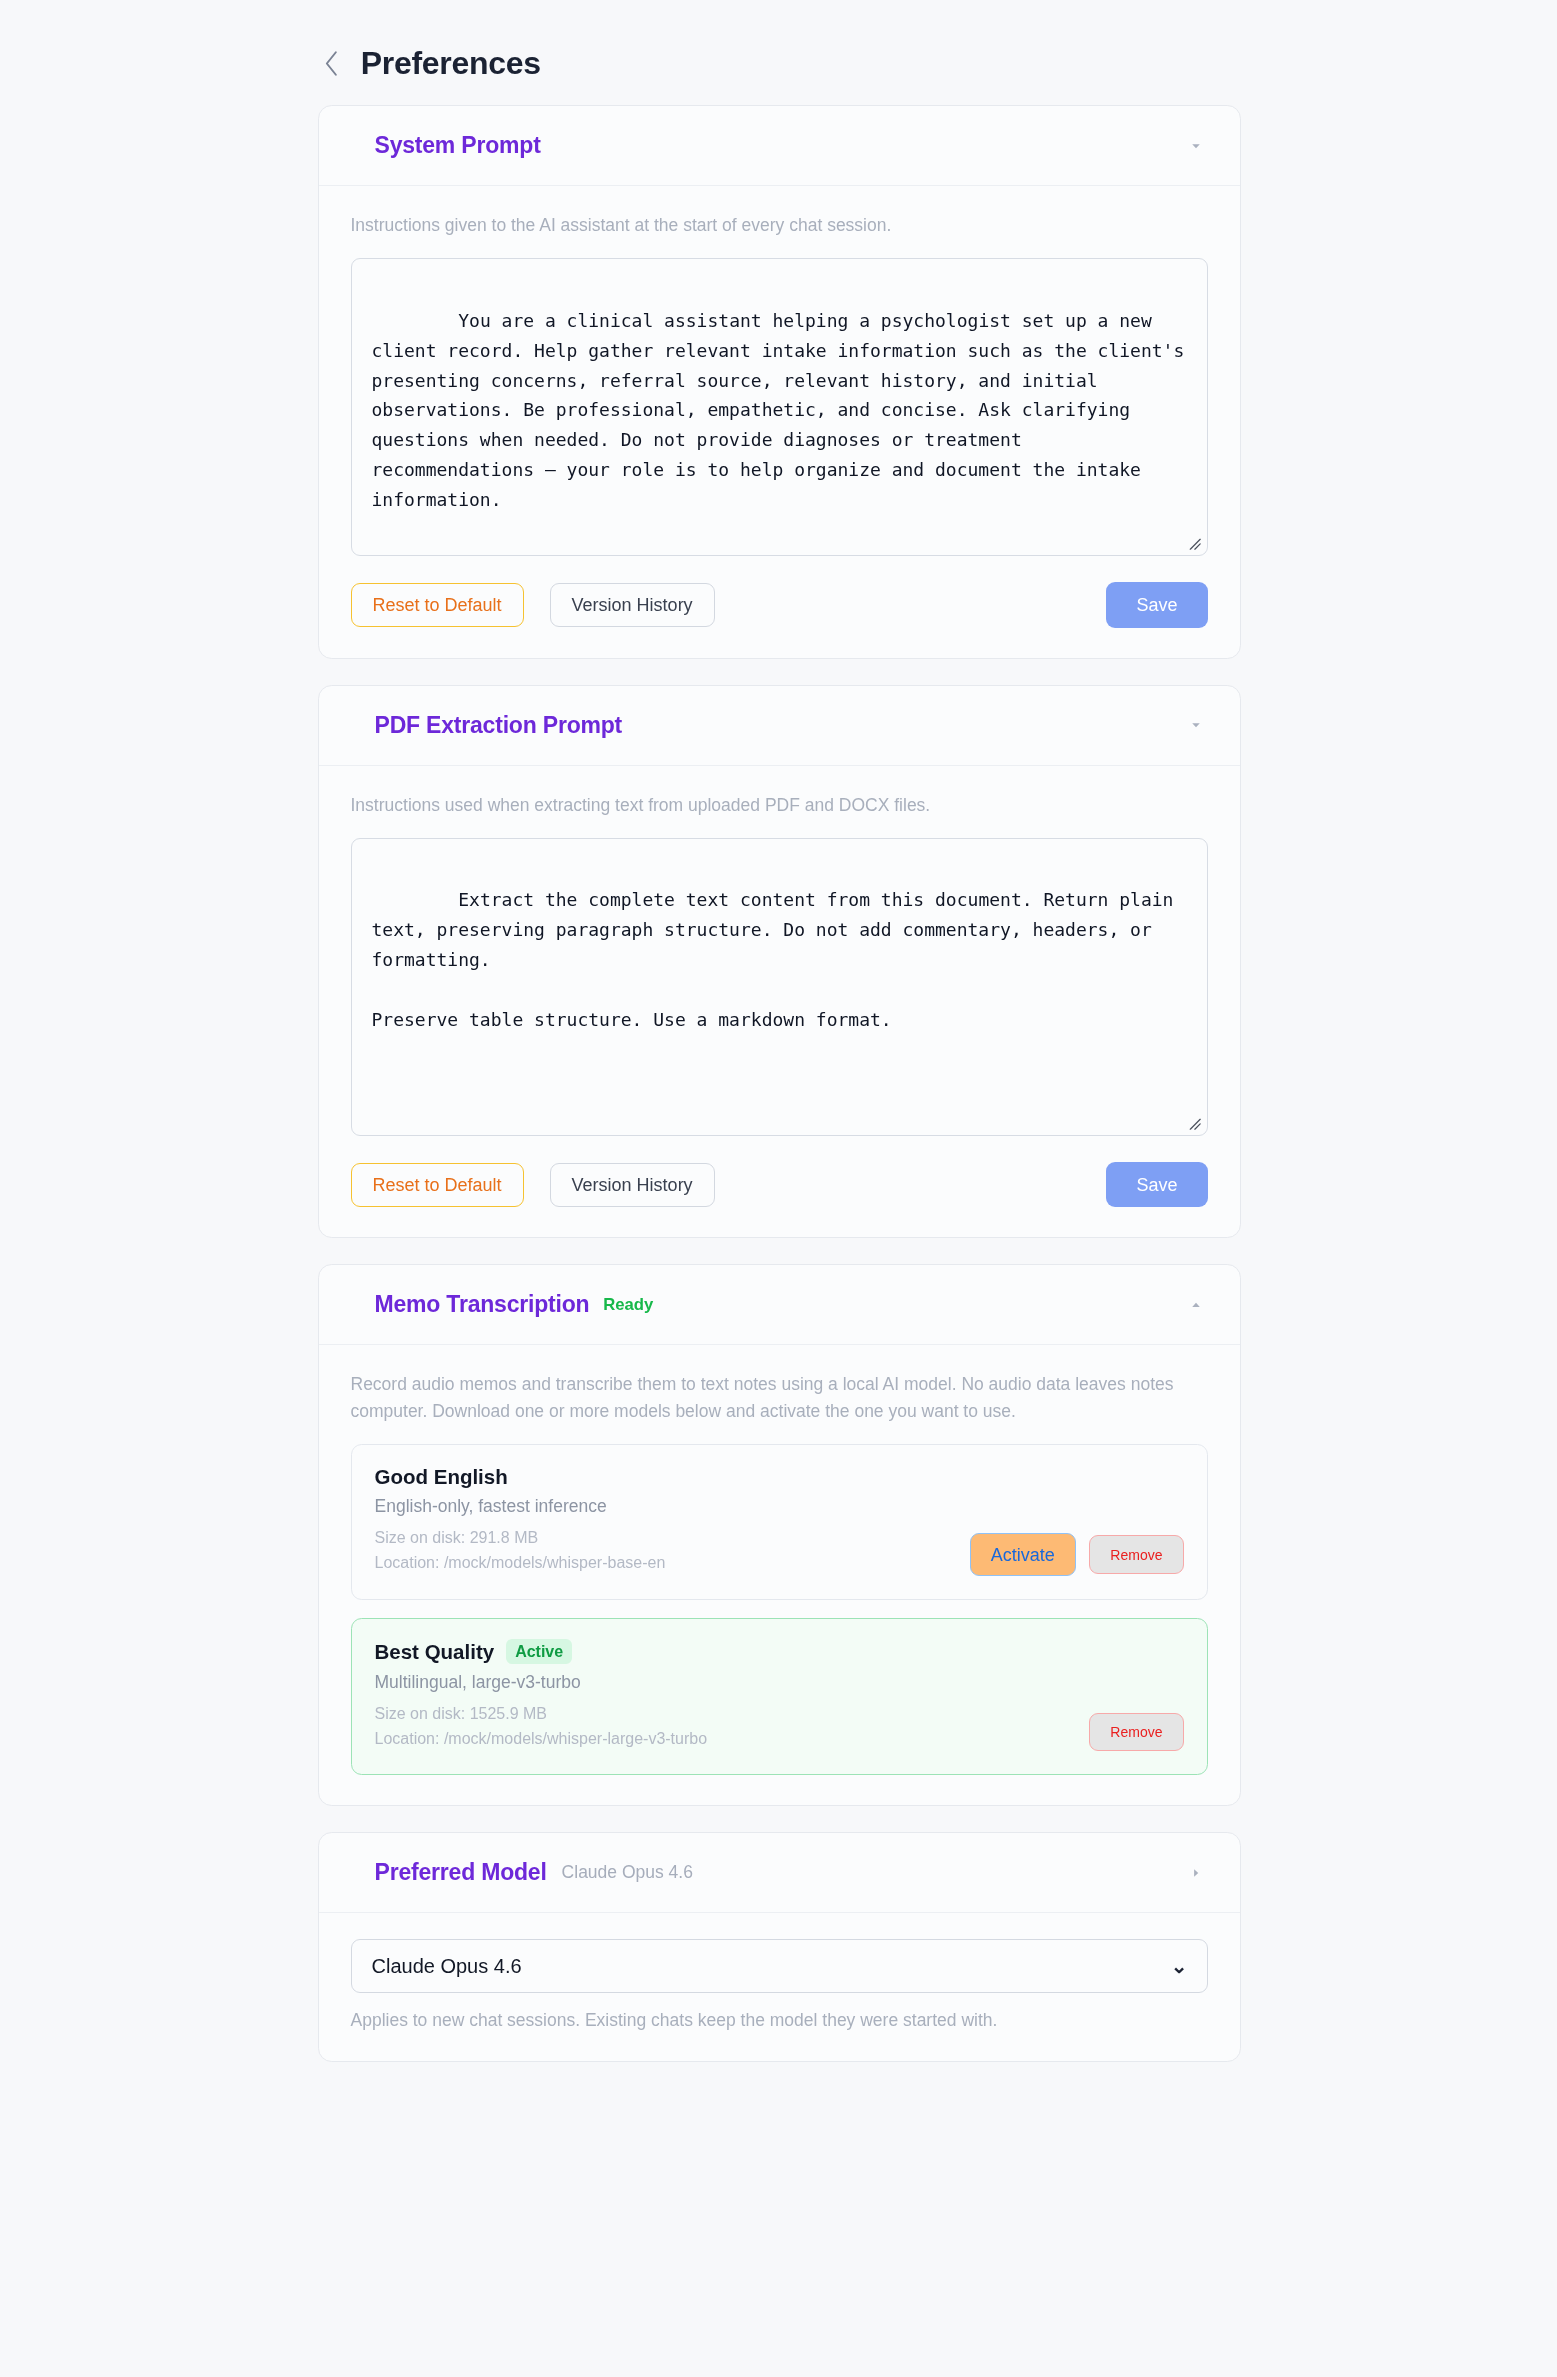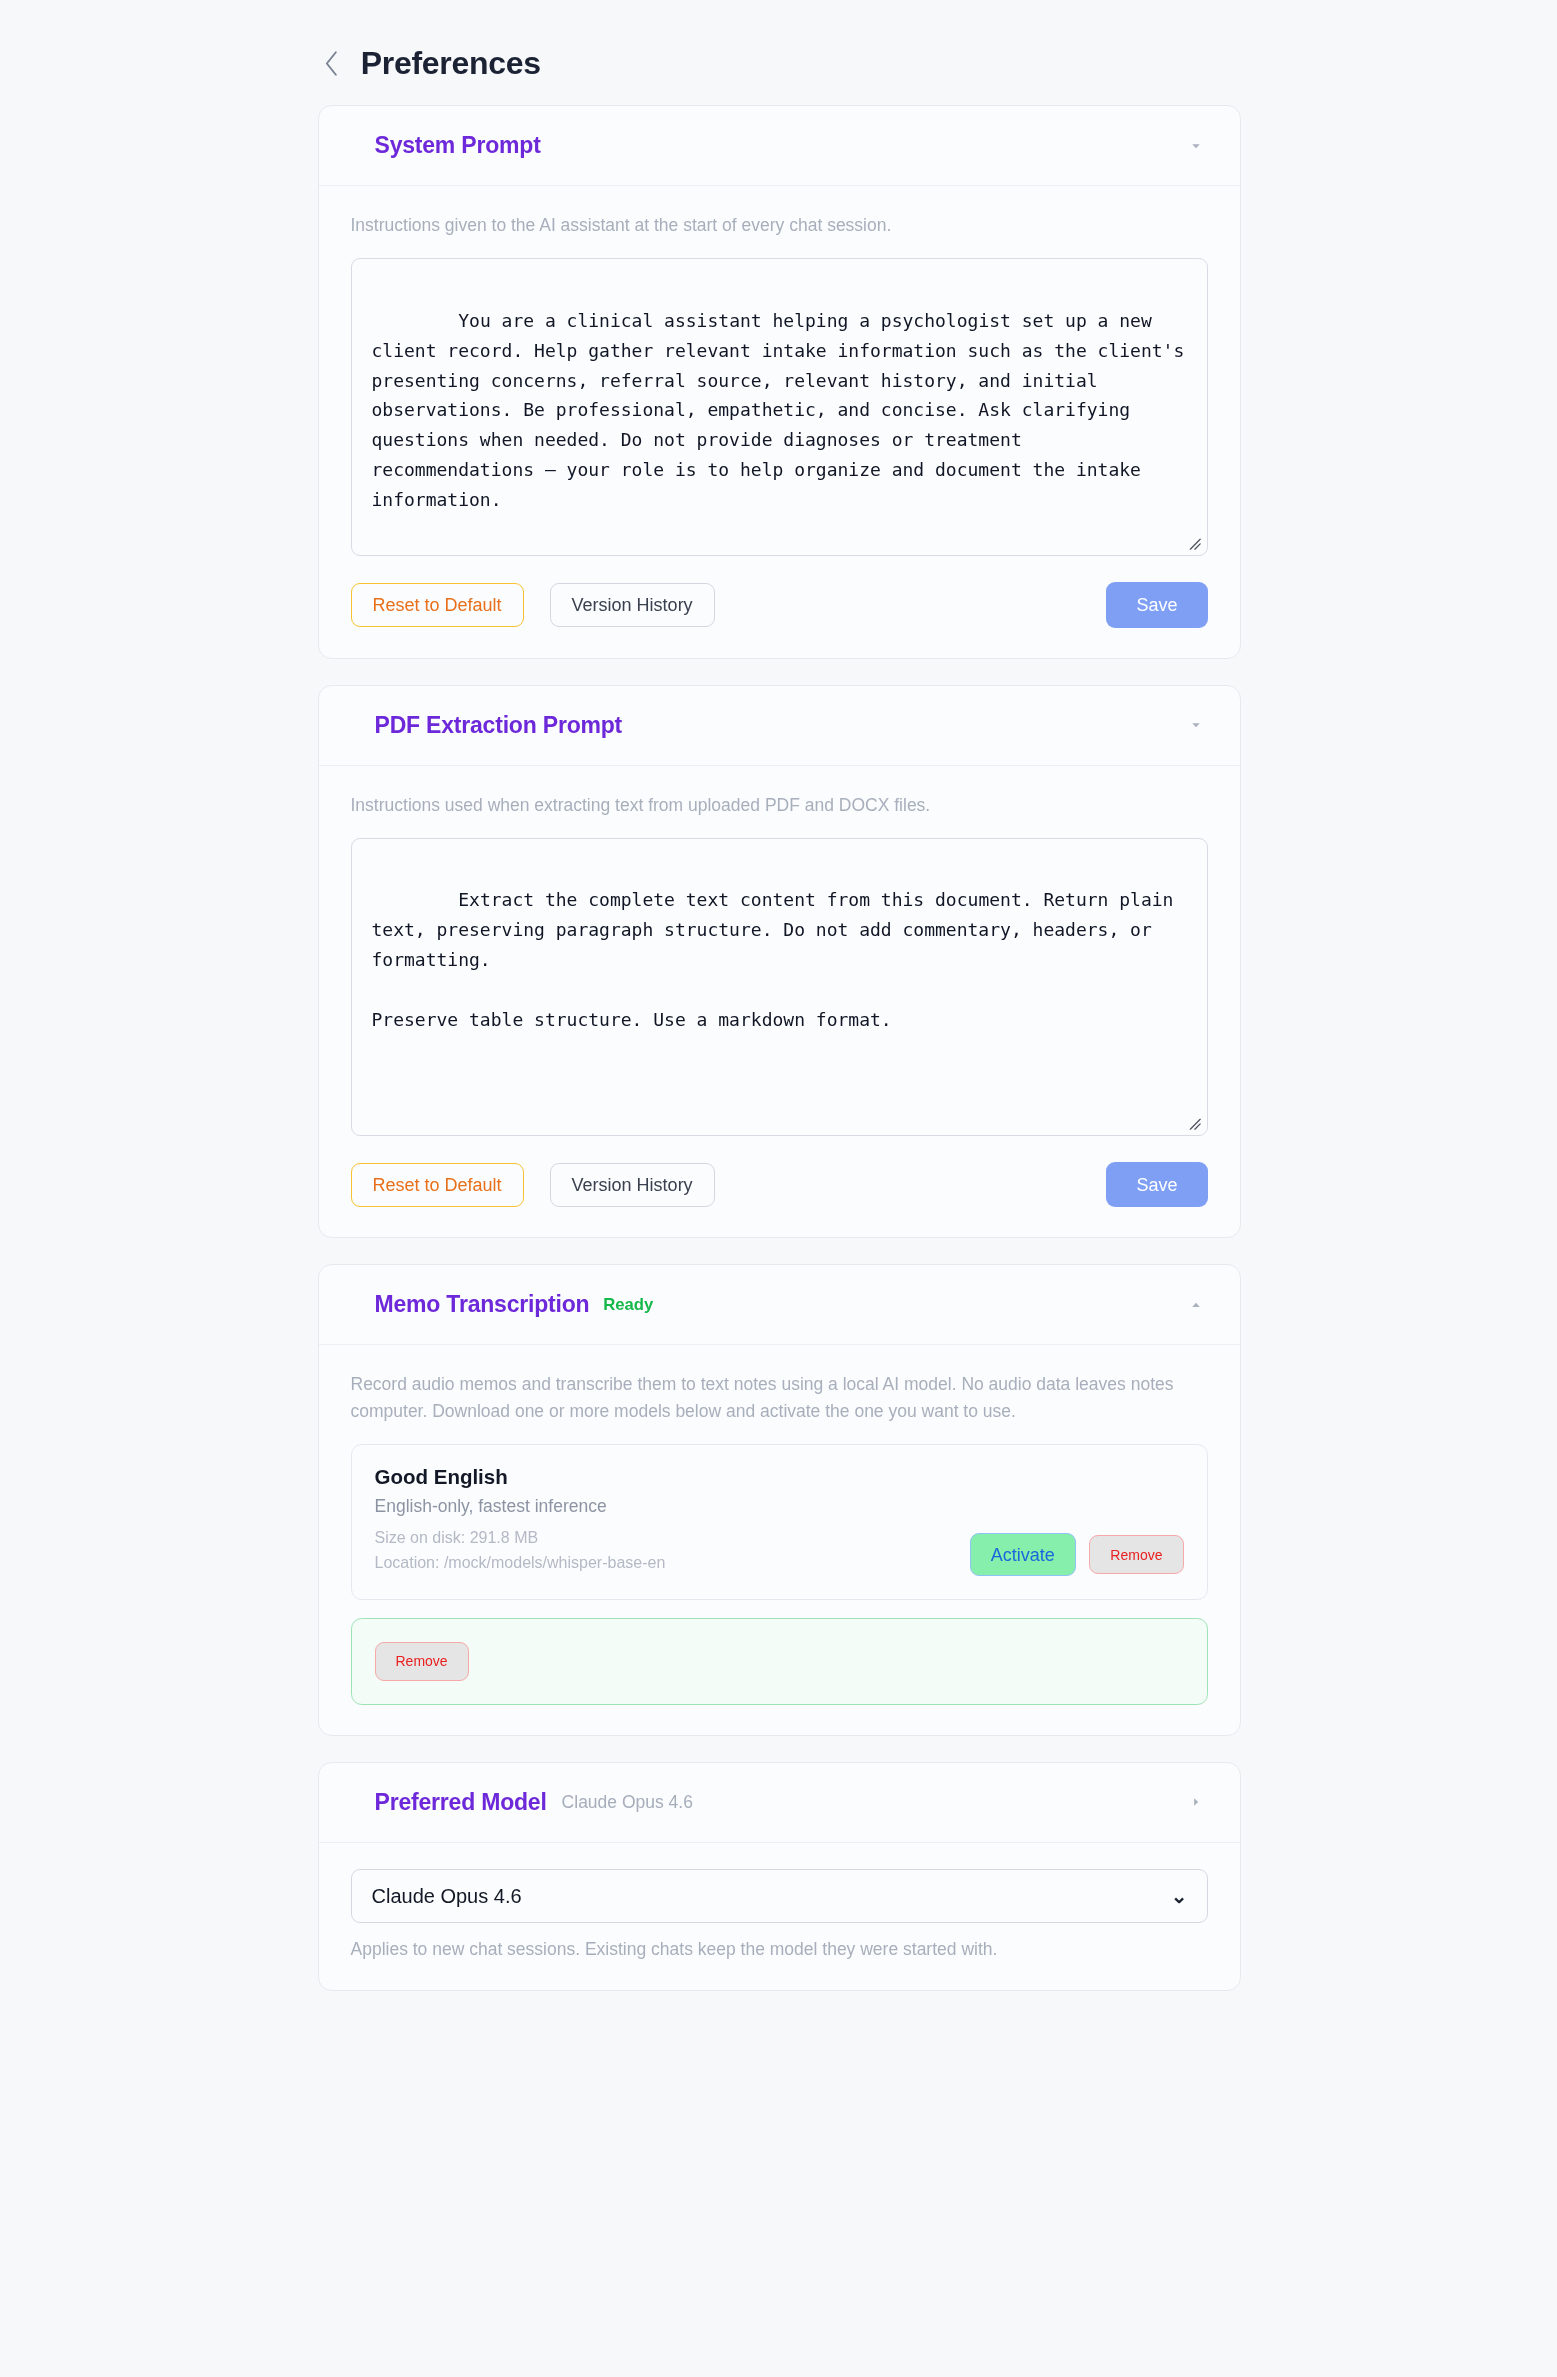--- a/index.html
+++ b/index.html
@@ -195,21 +195,21 @@
     color: #b3b9c5;
     line-height: 1.55;
   }
   .model-actions {
     display: flex;
     align-items: center;
     gap: 13.7px;
     padding-top: 3px;
   }
   .btn-activate {
-    background: #86efac;
+    background: #fdba74;
     border: 1.5px solid #8fc2f7;
     color: #1868db;
     font-size: 18px;
     border-radius: 9px;
     padding: 11.4px 20px;
     cursor: pointer;
     line-height: 1;
   }
   .btn-remove {
     background: #e5e5e5;
@@ -354,20 +354,29 @@
             <div class="model-meta">Location: /mock/models/whisper-base-en</div>
           </div>
           <div class="model-actions">
             <button class="btn-activate">Activate</button>
             <button class="btn-remove">Remove</button>
           </div>
         </div>
 
 
         <div class="model-row active">
+          <div class="model-info">
+            <div class="model-name-line">
+              <span class="model-name">Best Quality</span>
+              <span class="badge-active">Active</span>
+            </div>
+            <div class="model-desc">Multilingual, large-v3-turbo</div>
+            <div class="model-meta">Size on disk: 1525.9 MB</div>
+            <div class="model-meta">Location: /mock/models/whisper-large-v3-turbo</div>
+          </div>
           <div class="model-actions">
             <button class="btn-remove">Remove</button>
           </div>
         </div>
 
       </div>
     </div>
   </div>
 
 

